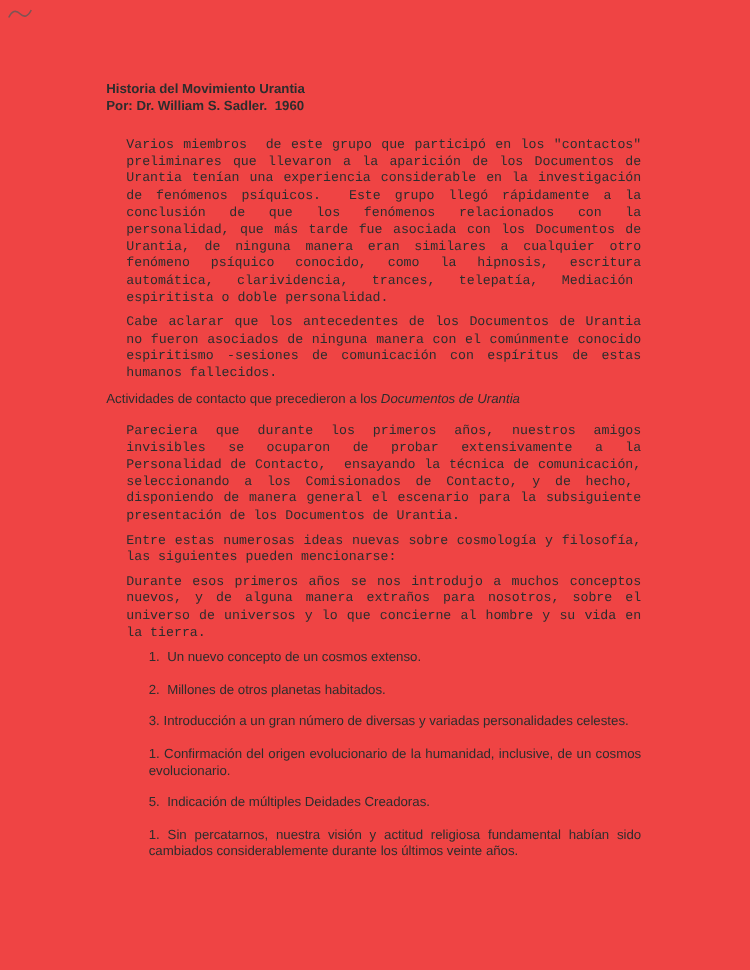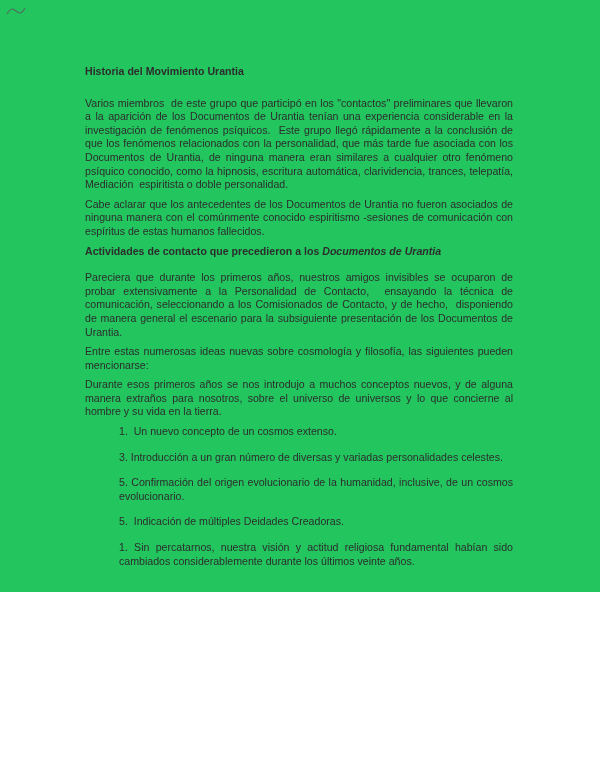--- a/index.html
+++ b/index.html
@@ -3,22 +3,22 @@
 <meta charset="utf-8">
 <style>
   html, body {
     margin: 0;
     padding: 0;
     background: #ffffff;
   }
   .page {
     position: relative;
     width: 600px;
-    height: 592px;
-    background: #22c55e;
+    height: 776px;
+    background: #ef4444;
     overflow: hidden;
     font-family: "Liberation Sans", "DejaVu Sans", sans-serif;
     color: #2d2d2d;
   }
   .corner-mark {
     position: absolute;
     left: 6px;
     top: 5px;
     opacity: 0.75;
   }
@@ -31,27 +31,28 @@
     line-height: 13.6px;
   }
   .doc-title {
     font-weight: bold;
     margin: 0 0 18px 0;
   }
   .doc-title div {
     white-space: nowrap;
   }
   p.para {
-    margin: 0 0 6px 0;
+    margin: 0 0 6px 16px;
     text-align: justify;
+    font-family: Liberation Mono, monospace;
   }
   h2.heading {
     font-size: 10.6px;
     line-height: 13.6px;
-    font-weight: bold;
+    font-weight: normal;
     margin: 0 0 13px 0;
     white-space: nowrap;
   }
   h2.heading em {
     font-style: italic;
   }
   .numbered-list {
     padding-left: 34px;
   }
   .numbered-list p.list-item {
@@ -65,36 +66,38 @@
 <div class="page">
 
   <svg class="corner-mark" width="20" height="12" viewBox="0 0 20 12">
     <path d="M1 9 Q5 1 10 6 T19 3" stroke="#5a5a5a" stroke-width="1.3" fill="none"></path>
   </svg>
 
   <div class="content">
 
     <div class="doc-title">
       <div>Historia del Movimiento Urantia</div>
+      <div>Por: Dr. William S. Sadler.&nbsp; 1960</div>
     </div>
 
     <p class="para">Varios miembros&nbsp; de este grupo que participó en los "contactos" preliminares que llevaron a la aparición de los Documentos de Urantia tenían una experiencia considerable en la investigación de fenómenos psíquicos.&nbsp; Este grupo llegó rápidamente a la conclusión de que los fenómenos relacionados con la personalidad, que más tarde fue asociada con los Documentos de Urantia, de ninguna manera eran similares a cualquier otro fenómeno psíquico conocido, como la hipnosis, escritura automática, clarividencia, trances, telepatía, Mediación&nbsp; espiritista o doble personalidad.</p>
 
     <p class="para">Cabe aclarar que los antecedentes de los Documentos de Urantia no fueron asociados de ninguna manera con el comúnmente conocido espiritismo -sesiones de comunicación con espíritus de estas humanos fallecidos.</p>
 
     <h2 class="heading"><span>Actividades de contacto que precedieron a los </span><em>Documentos de Urantia</em></h2>
 
     <p class="para">Pareciera que durante los primeros años, nuestros amigos invisibles se ocuparon de probar extensivamente a la Personalidad de Contacto,&nbsp; ensayando la técnica de comunicación, seleccionando a los Comisionados de Contacto, y de hecho,&nbsp; disponiendo de manera general el escenario para la subsiguiente presentación de los Documentos de Urantia.</p>
 
     <p class="para">Entre estas numerosas ideas nuevas sobre cosmología y filosofía, las siguientes pueden mencionarse:</p>
 
     <p class="para">Durante esos primeros años se nos introdujo a muchos conceptos nuevos, y de alguna manera extraños para nosotros, sobre el universo de universos y lo que concierne al hombre y su vida en la tierra.</p>
 
     <div class="numbered-list">
       <p class="list-item">1.&nbsp; Un nuevo concepto de un cosmos extenso.</p>
+      <p class="list-item">2.&nbsp; Millones de otros planetas habitados.</p>
       <p class="list-item">3. Introducción a un gran número de diversas y variadas personalidades celestes.</p>
-      <p class="list-item">5. Confirmación del origen evolucionario de la humanidad, inclusive, de un cosmos evolucionario.</p>
+      <p class="list-item">1. Confirmación del origen evolucionario de la humanidad, inclusive, de un cosmos evolucionario.</p>
       <p class="list-item">5.&nbsp; Indicación de múltiples Deidades Creadoras.</p>
       <p class="list-item">1. Sin percatarnos, nuestra visión y actitud religiosa fundamental habían sido cambiados considerablemente durante los últimos veinte años.</p>
     </div>
 
   </div>
 </div>
 
 </body></html>

